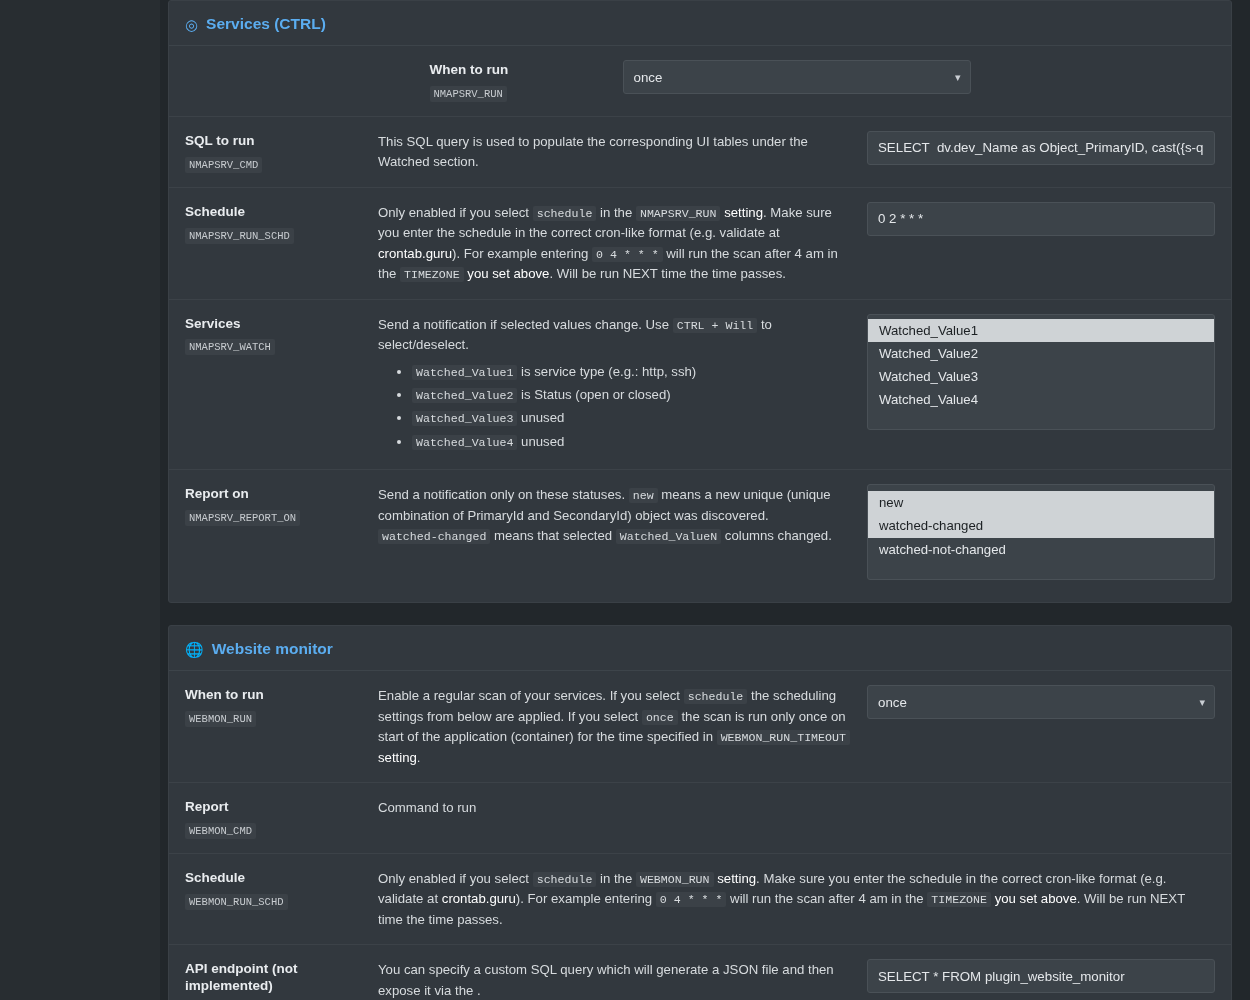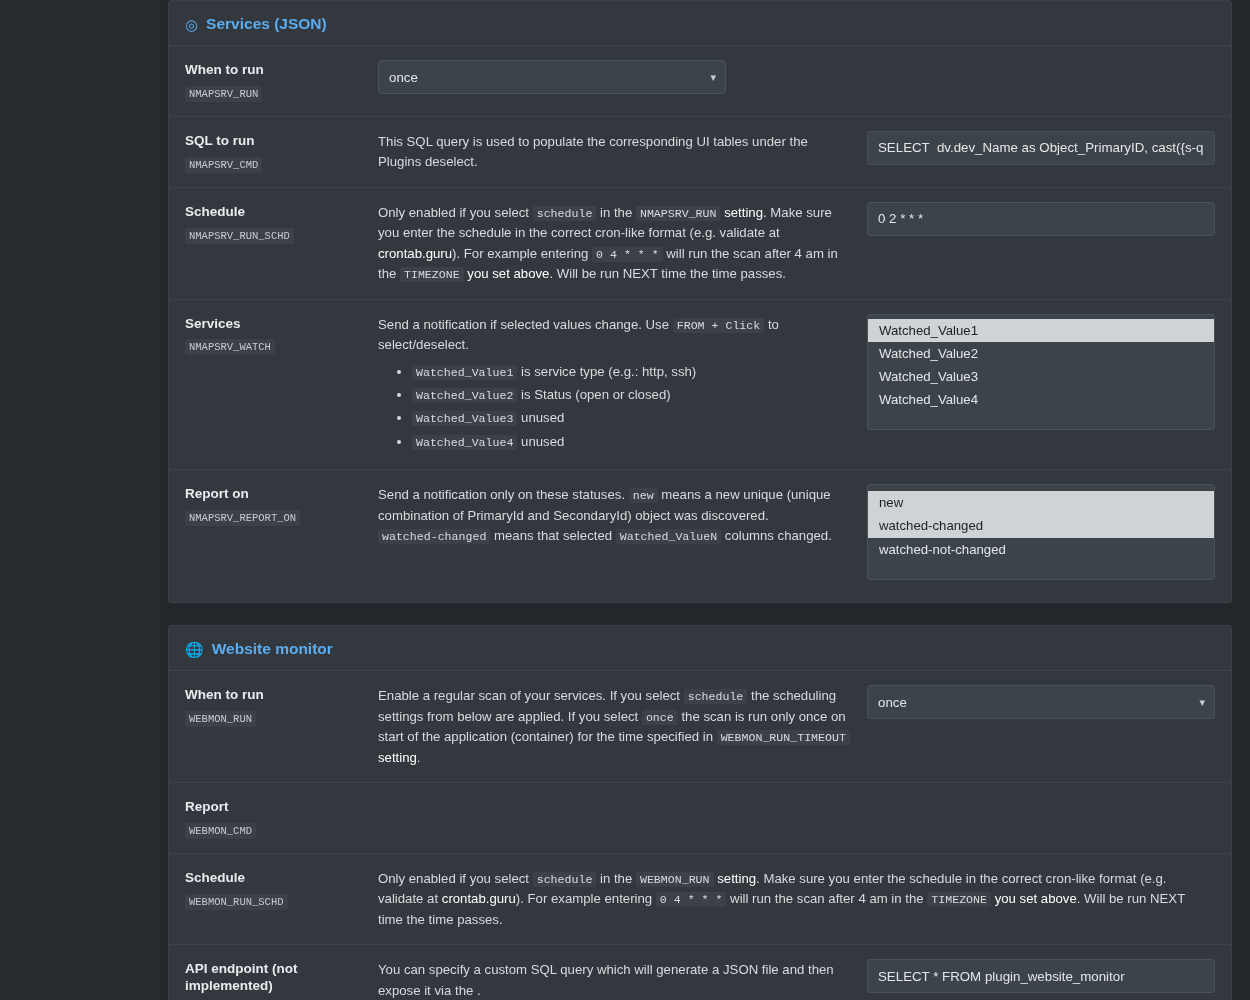--- a/index.html
+++ b/index.html
@@ -45,20 +45,21 @@
     font-size: 15.5px;
     font-weight: 600;
   }
   .hdr-icon { color: #5badf0; font-size: 15px; line-height: 1; }
   .rows { padding: 0 0 8px 0; }
   .row {
     display: flex;
     align-items: flex-start;
     padding: 14px 16px 14px 16px;
     border-bottom: 1px solid #3c4248;
+    justify-content: center;
   }
   .row:last-child { border-bottom: none; }
   .col-label {
     flex: 0 0 193px;
     padding-right: 10px;
     padding-top: 2px;
   }
   .col-label .lbl {
     color: #e9ecef;
     font-size: 13.5px;
@@ -155,42 +156,42 @@
 </head>
 <body>
 
 <div id="page">
   <div class="left-gutter"></div>
   <div class="content">
     <div id="sections-host">
         <div class="card">
           <div class="card-header">
             <span class="hdr-icon">◎</span>
-            <span class="title">Services (JSON)</span>
+            <span class="title">Services (CTRL)</span>
           </div>
           <div class="rows">
             <div class="row">
               <div class="col-label"><span class="lbl">When to run</span><span class="code-key">NMAPSRV_RUN</span></div>
               <div class="col-field">
                 <div class="sel-wrap"><select class="inp"><option>once</option></select><span class="chev">▾</span></div>
               </div>
             </div>
             <div class="row">
               <div class="col-label"><span class="lbl">SQL to run</span><span class="code-key">NMAPSRV_CMD</span></div>
-              <div class="col-desc">This SQL query is used to populate the corresponding UI tables under the Plugins deselect.</div>
+              <div class="col-desc">This SQL query is used to populate the corresponding UI tables under the Watched section.</div>
               <div class="col-field"><input class="inp" type="text" value="SELECT  dv.dev_Name as Object_PrimaryID, cast({s-quo" style=""></div>
             </div>
             <div class="row">
               <div class="col-label"><span class="lbl">Schedule</span><span class="code-key">NMAPSRV_RUN_SCHD</span></div>
               <div class="col-desc">Only enabled if you select <code>schedule</code> in the <code>NMAPSRV_RUN</code> <a class="lnk">setting</a>. Make sure you enter the schedule in the correct cron-like format (e.g. validate at <a class="lnk">crontab.guru</a>). For example entering <code>0 4 * * *</code> will run the scan after 4 am in the <code>TIMEZONE</code> <a class="lnk">you set above</a>. Will be run NEXT time the time passes.</div>
               <div class="col-field"><input class="inp" type="text" value="0 2 * * *" style=""></div>
             </div>
             <div class="row">
               <div class="col-label"><span class="lbl">Services</span><span class="code-key">NMAPSRV_WATCH</span></div>
-              <div class="col-desc">Send a notification if selected values change. Use <code>FROM + Click</code> to select/deselect.<ul>
+              <div class="col-desc">Send a notification if selected values change. Use <code>CTRL + Will</code> to select/deselect.<ul>
                   <li><code>Watched_Value1</code> is service type (e.g.: http, ssh)</li>
                   <li><code>Watched_Value2</code> is Status (open or closed)</li>
                   <li><code>Watched_Value3</code> unused</li>
                   <li><code>Watched_Value4</code> unused</li>
                 </ul></div>
               <div class="col-field">
                 <div class="multi">
                   <div class="opt sel">Watched_Value1</div>
                   <div class="opt">Watched_Value2</div>
                   <div class="opt">Watched_Value3</div>
@@ -220,20 +221,21 @@
           <div class="rows">
             <div class="row">
               <div class="col-label"><span class="lbl">When to run</span><span class="code-key">WEBMON_RUN</span></div>
               <div class="col-desc">Enable a regular scan of your services. If you select <code>schedule</code> the scheduling settings from below are applied. If you select <code>once</code> the scan is run only once on start of the application (container) for the time specified in <code>WEBMON_RUN_TIMEOUT</code> <a class="lnk">setting</a>.</div>
               <div class="col-field">
                 <div class="sel-wrap"><select class="inp"><option>once</option></select><span class="chev">▾</span></div>
               </div>
             </div>
             <div class="row">
               <div class="col-label"><span class="lbl">Report</span><span class="code-key">WEBMON_CMD</span></div>
+              <div class="col-desc">Command to run</div>
             </div>
             <div class="row">
               <div class="col-label"><span class="lbl">Schedule</span><span class="code-key">WEBMON_RUN_SCHD</span></div>
               <div class="col-desc">Only enabled if you select <code>schedule</code> in the <code>WEBMON_RUN</code> <a class="lnk">setting</a>. Make sure you enter the schedule in the correct cron-like format (e.g. validate at <a class="lnk">crontab.guru</a>). For example entering <code>0 4 * * *</code> will run the scan after 4 am in the <code>TIMEZONE</code> <a class="lnk">you set above</a>. Will be run NEXT time the time passes.</div>
             </div>
             <div class="row">
               <div class="col-label">
                 <span class="lbl">API endpoint (not implemented)</span>
               </div>
               <div class="col-desc">You can specify a custom SQL query which will generate a JSON file and then expose it via the  .</div>

